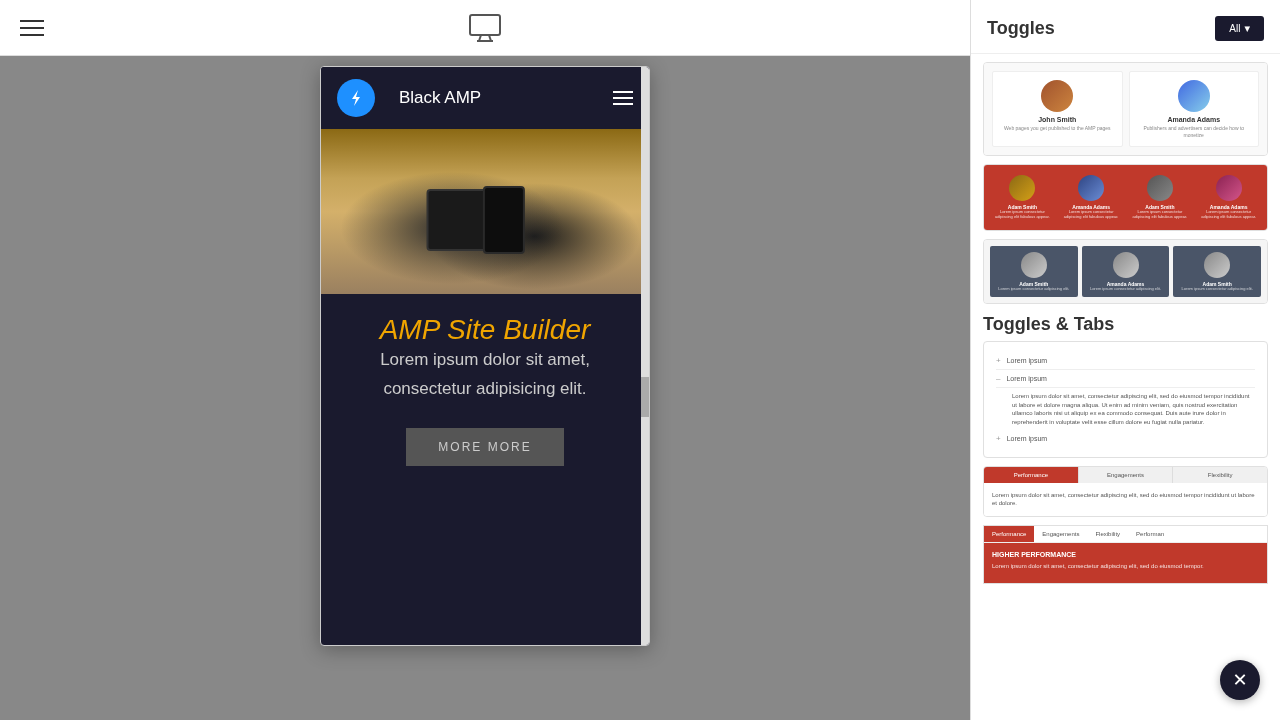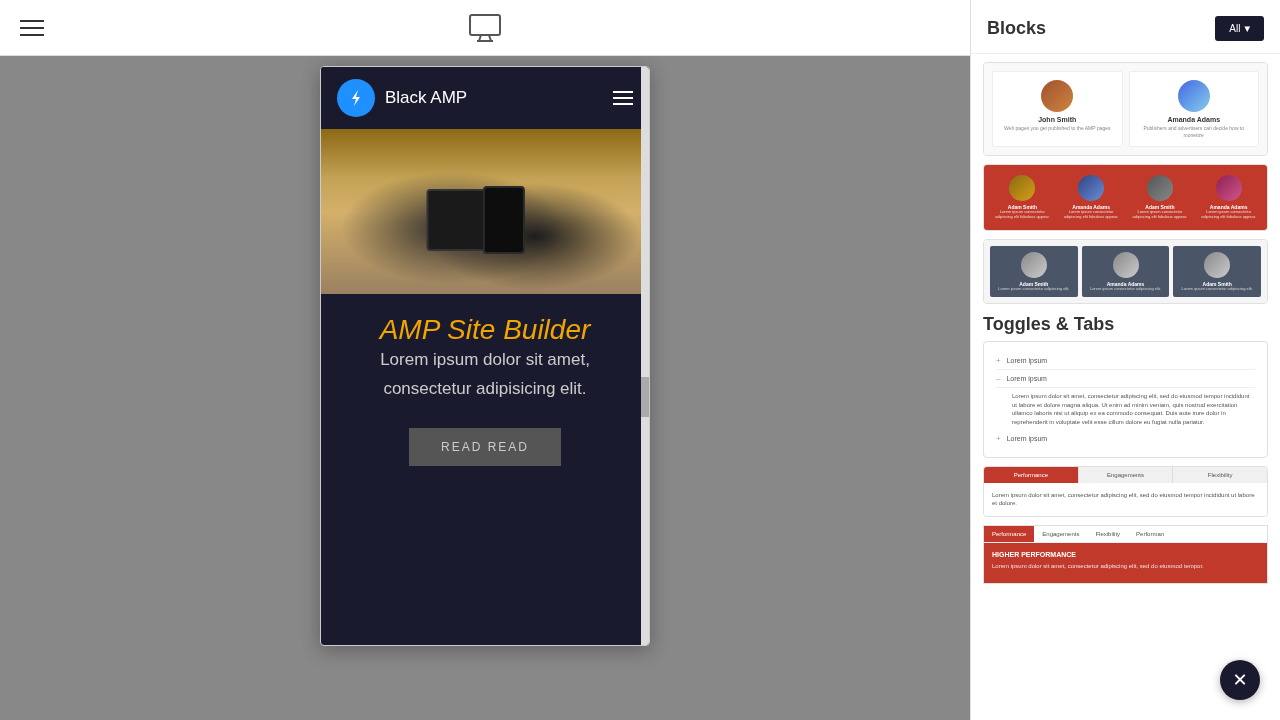--- a/index.html
+++ b/index.html
@@ -91,21 +91,21 @@
     .phone-nav {
       display: flex;
       align-items: center;
       justify-content: space-between;
       padding: 12px 16px;
       background: #1a1a2e;
     }
     .phone-nav-logo {
       display: flex;
       align-items: center;
-      gap: 10px;
+      gap: 24px;
     }
     .logo-circle {
       width: 38px;
       height: 38px;
       border-radius: 50%;
       background: #1e90ff;
       display: flex;
       align-items: center;
       justify-content: center;
       color: #fff;
@@ -479,34 +479,34 @@
         <div class="phone-hero">
           <div class="phone-hero-image">
             <div class="tablet-shape"></div>
             <div class="phone-shape"></div>
           </div>
         </div>
 
         <div class="phone-content">
           <div class="phone-headline">AMP Site Builder</div>
           <div class="phone-body-text">Lorem ipsum dolor sit amet, consectetur adipisicing elit.</div>
-          <button class="phone-btn">READ READ</button>
+          <button class="phone-btn">MORE MORE</button>
         </div>
 
         <div class="phone-scrollbar">
           <div class="phone-scrollbar-thumb"></div>
         </div>
       </div>
     </div>
   </div>
 </div>
 
 <div class="sidebar">
   <div class="sidebar-header">
-    <span class="sidebar-title">Blocks</span>
+    <span class="sidebar-title">Toggles</span>
     <button class="all-button">All</button>
   </div>
 
   <div class="sidebar-content">
 
     <div class="block-card">
       <div class="team-2col">
         <div class="team-member-card">
           <div class="member-avatar avatar-2col-1"></div>
           <div class="member-name-sm">John Smith</div>

